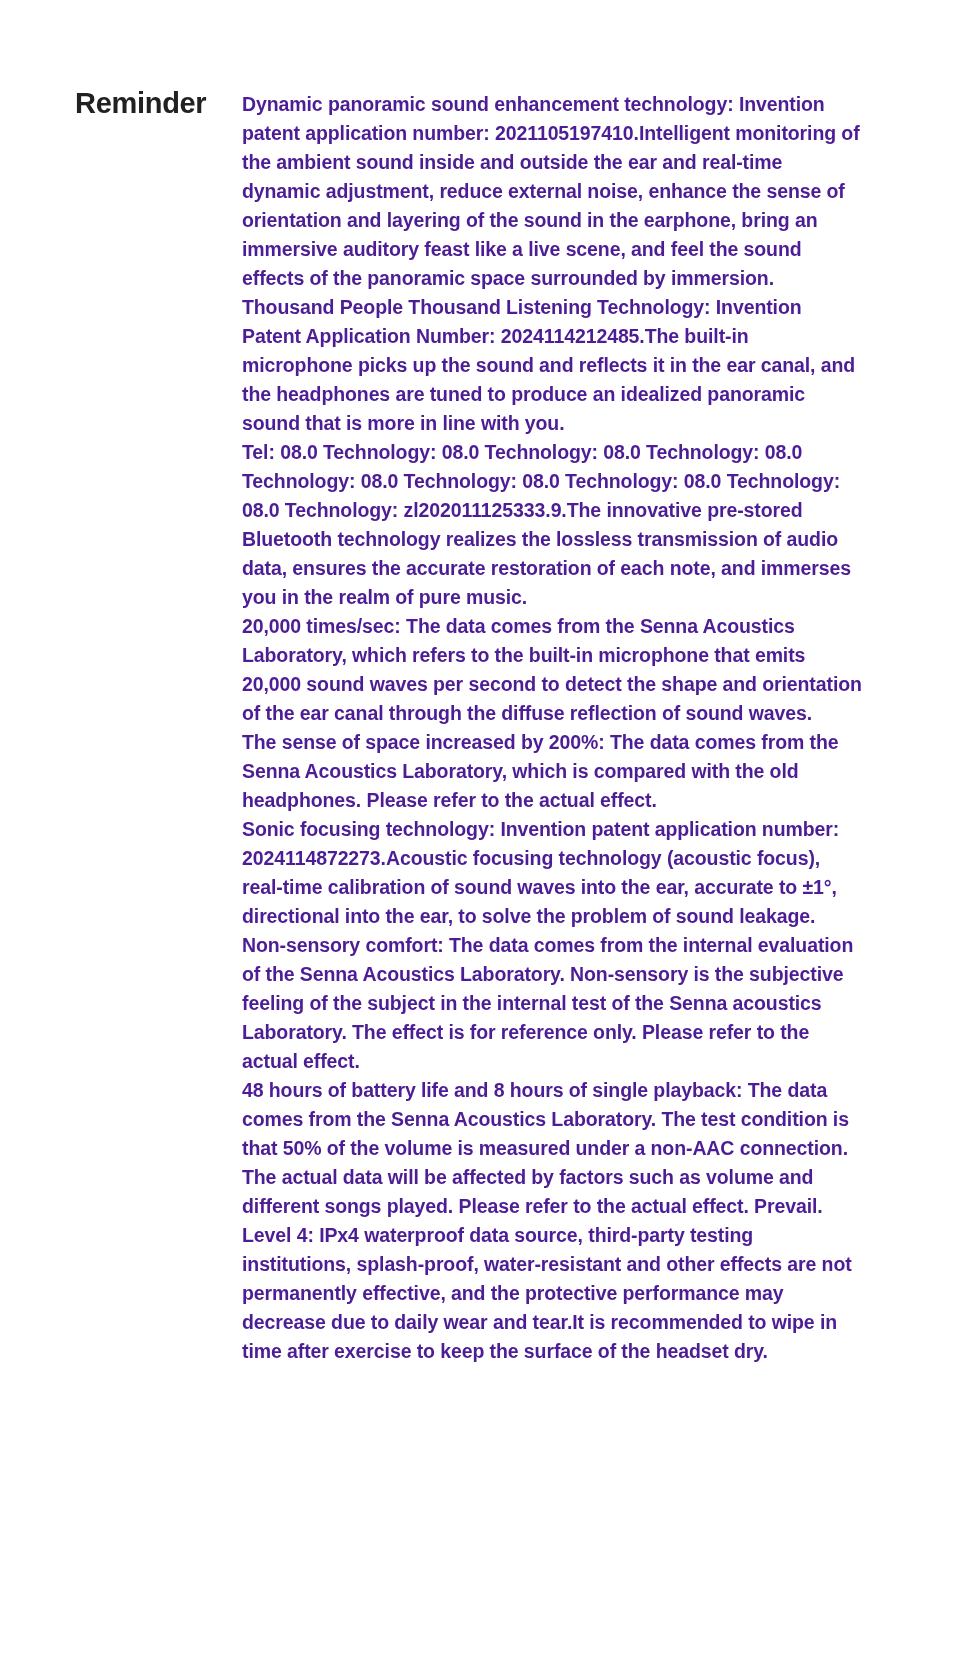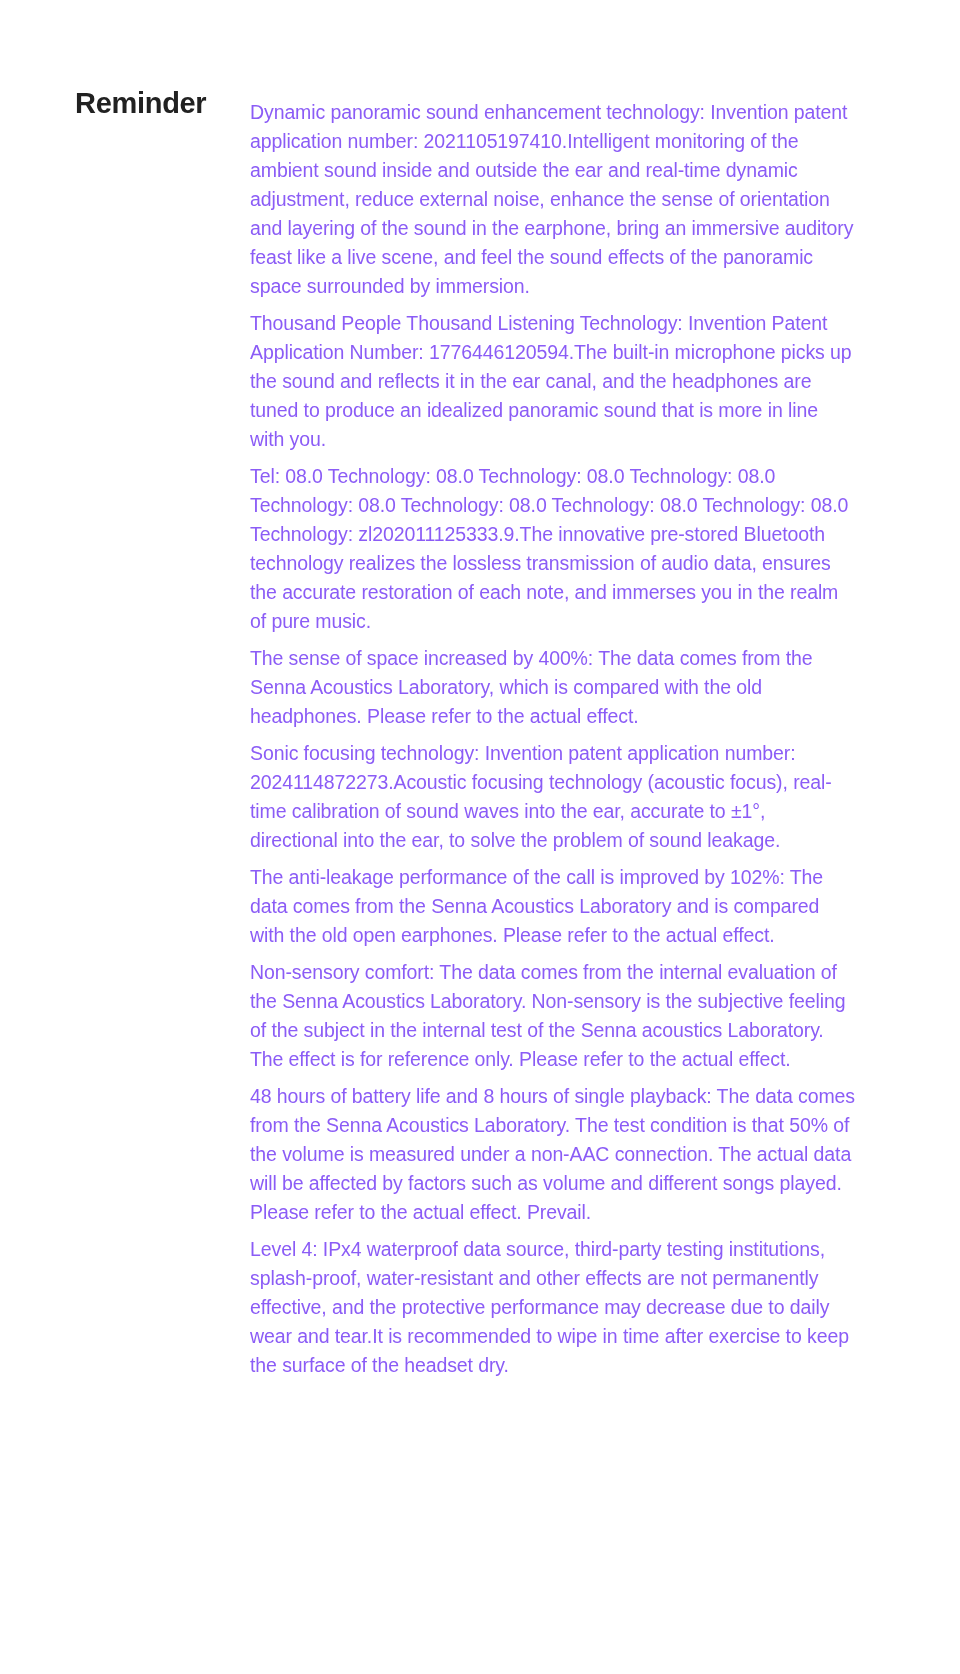--- a/index.html
+++ b/index.html
@@ -32,40 +32,40 @@
     letter-spacing: -0.3px;
     line-height: 1.1;
   }
   .text-col {
     flex: 1;
     padding-top: 2px;
   }
   .text-col p {
     font-size: 19.5px;
     line-height: 29px;
-    font-weight: 400;
-    color: #8b5cf6;
+    font-weight: 700;
+    color: #4c1d95;
     letter-spacing: -0.1px;
-    margin: 8px;
+    margin: 0;
     text-align: left;
   }
 </style>
 </head>
 <body>
 
 <div class="page">
   <div class="reminder-section">
     <div class="heading-col">
       <h1 class="reminder-heading">Reminder</h1>
     </div>
     <div class="text-col">
       <p>Dynamic panoramic sound enhancement technology: Invention patent application number: 2021105197410.Intelligent monitoring of the ambient sound inside and outside the ear and real-time dynamic adjustment, reduce external noise, enhance the sense of orientation and layering of the sound in the earphone, bring an immersive auditory feast like a live scene, and feel the sound effects of the panoramic space surrounded by immersion.</p>
-      <p>Thousand People Thousand Listening Technology: Invention Patent Application Number: 1776446120594.The built-in microphone picks up the sound and reflects it in the ear canal, and the headphones are tuned to produce an idealized panoramic sound that is more in line with you.</p>
+      <p>Thousand People Thousand Listening Technology: Invention Patent Application Number: 2024114212485.The built-in microphone picks up the sound and reflects it in the ear canal, and the headphones are tuned to produce an idealized panoramic sound that is more in line with you.</p>
       <p>Tel: 08.0 Technology: 08.0 Technology: 08.0 Technology: 08.0 Technology: 08.0 Technology: 08.0 Technology: 08.0 Technology: 08.0 Technology: zl202011125333.9.The innovative pre-stored Bluetooth technology realizes the lossless transmission of audio data, ensures the accurate restoration of each note, and immerses you in the realm of pure music.</p>
-      <p>The sense of space increased by 400%: The data comes from the Senna Acoustics Laboratory, which is compared with the old headphones. Please refer to the actual effect.</p>
+      <p>20,000 times/sec: The data comes from the Senna Acoustics Laboratory, which refers to the built-in microphone that emits 20,000 sound waves per second to detect the shape and orientation of the ear canal through the diffuse reflection of sound waves.</p>
+      <p>The sense of space increased by 200%: The data comes from the Senna Acoustics Laboratory, which is compared with the old headphones. Please refer to the actual effect.</p>
       <p>Sonic focusing technology: Invention patent application number: 2024114872273.Acoustic focusing technology (acoustic focus), real-time calibration of sound waves into the ear, accurate to ±1°, directional into the ear, to solve the problem of sound leakage.</p>
-      <p>The anti-leakage performance of the call is improved by 102%: The data comes from the Senna Acoustics Laboratory and is compared with the old open earphones. Please refer to the actual effect.</p>
       <p>Non-sensory comfort: The data comes from the internal evaluation of the Senna Acoustics Laboratory. Non-sensory is the subjective feeling of the subject in the internal test of the Senna acoustics Laboratory. The effect is for reference only. Please refer to the actual effect.</p>
       <p>48 hours of battery life and 8 hours of single playback: The data comes from the Senna Acoustics Laboratory. The test condition is that 50% of the volume is measured under a non-AAC connection. The actual data will be affected by factors such as volume and different songs played. Please refer to the actual effect. Prevail.</p>
       <p>Level 4: IPx4 waterproof data source, third-party testing institutions, splash-proof, water-resistant and other effects are not permanently effective, and the protective performance may decrease due to daily wear and tear.It is recommended to wipe in time after exercise to keep the surface of the headset dry.</p>
     </div>
   </div>
 </div>
 
 </body></html>

